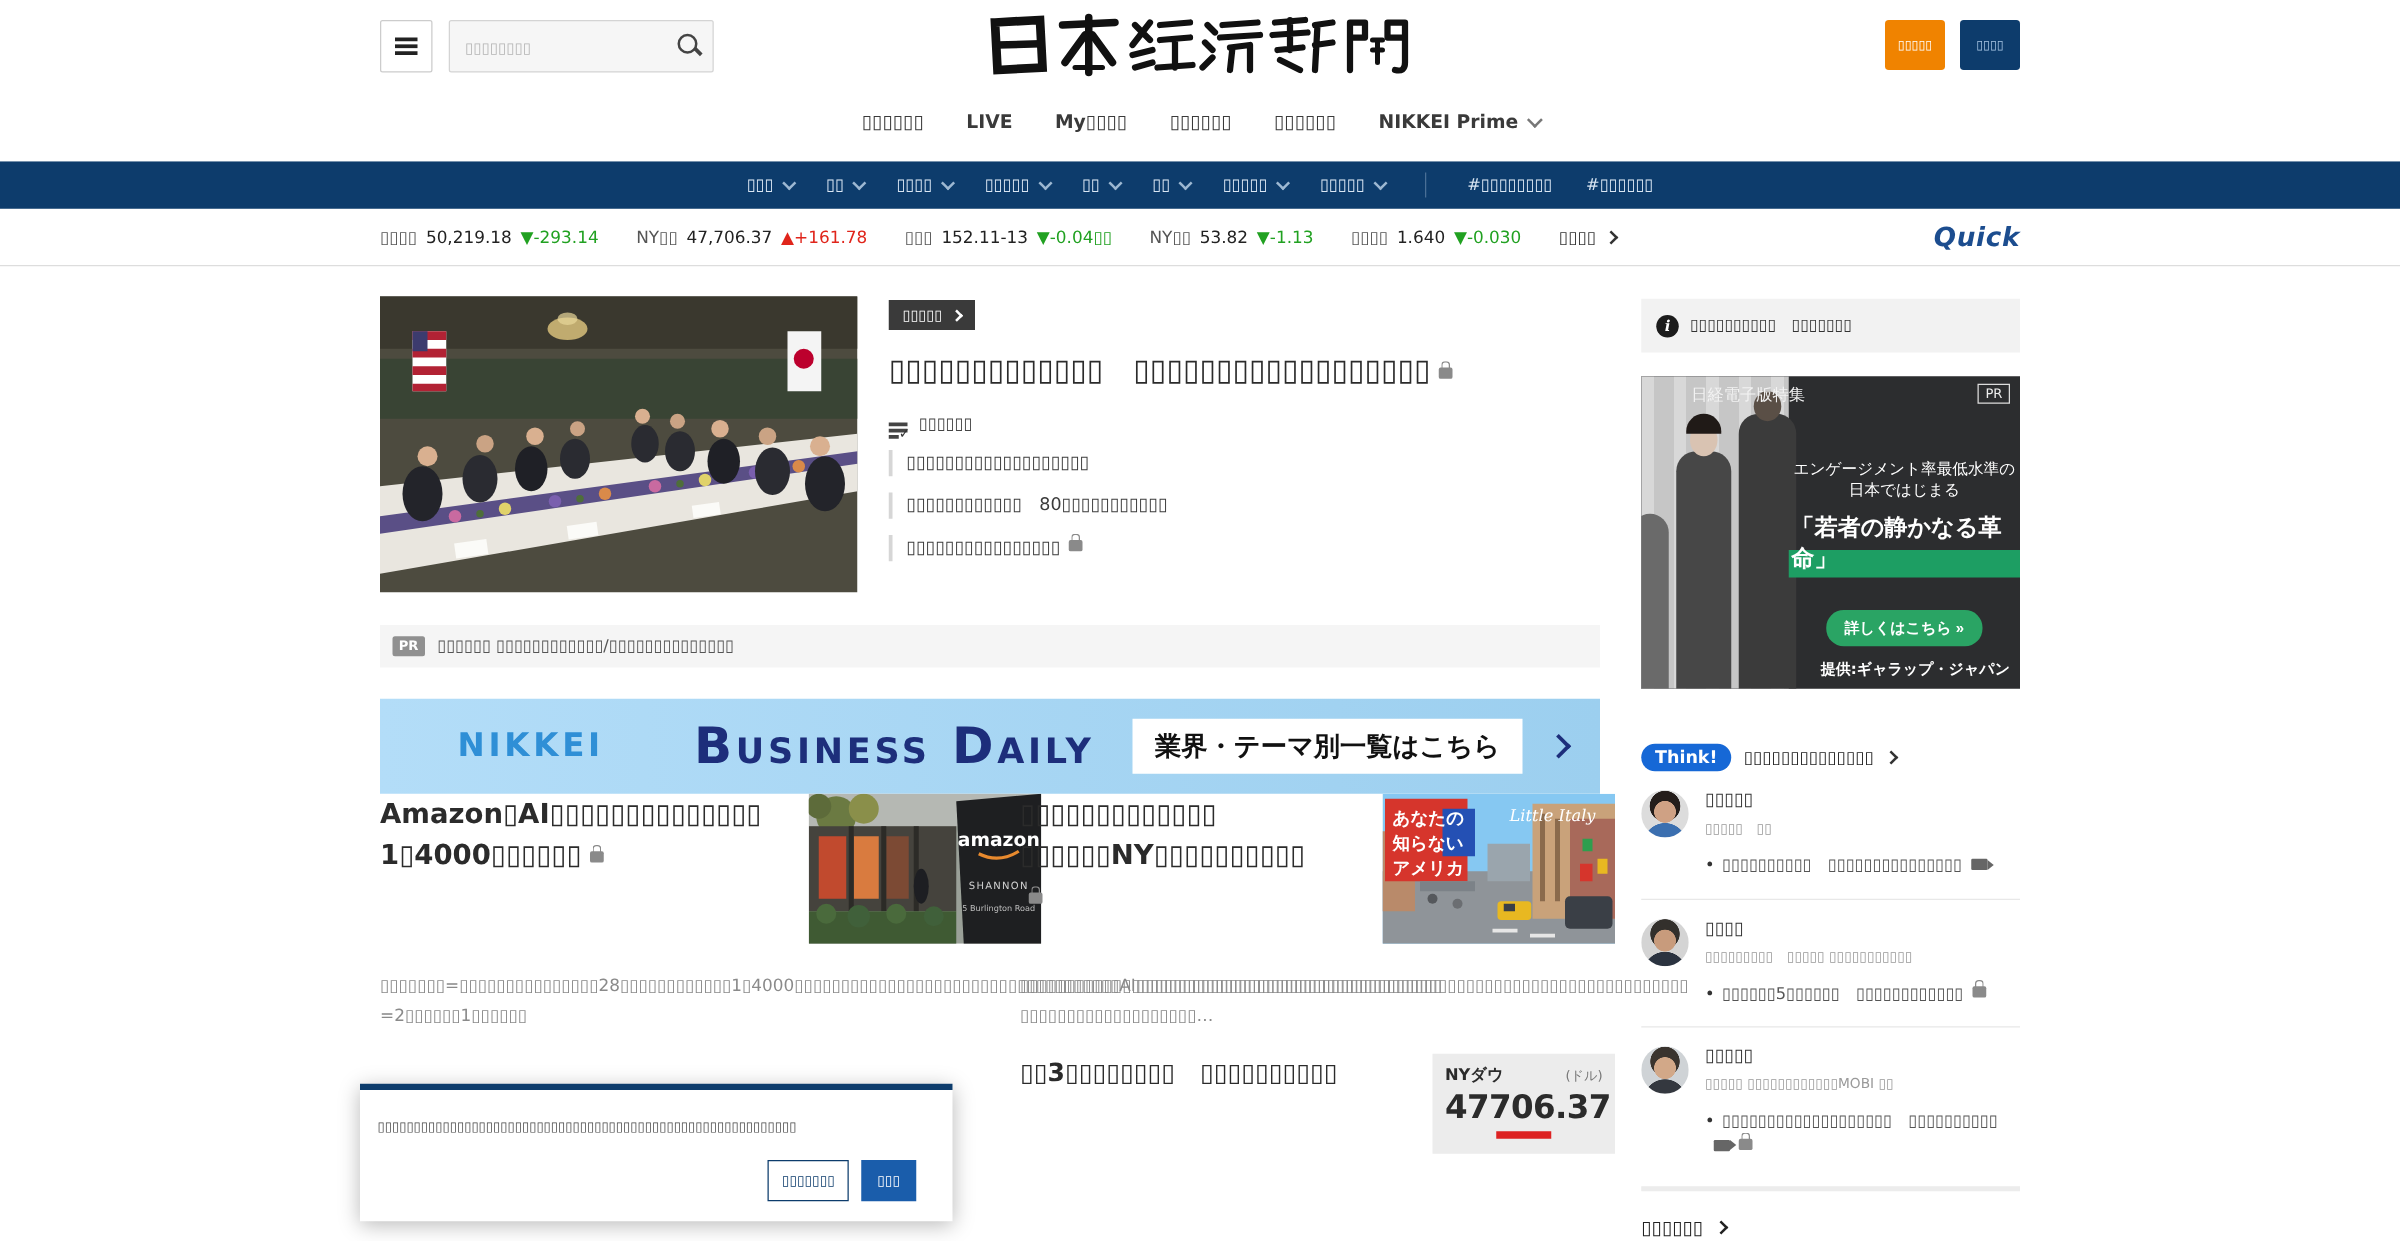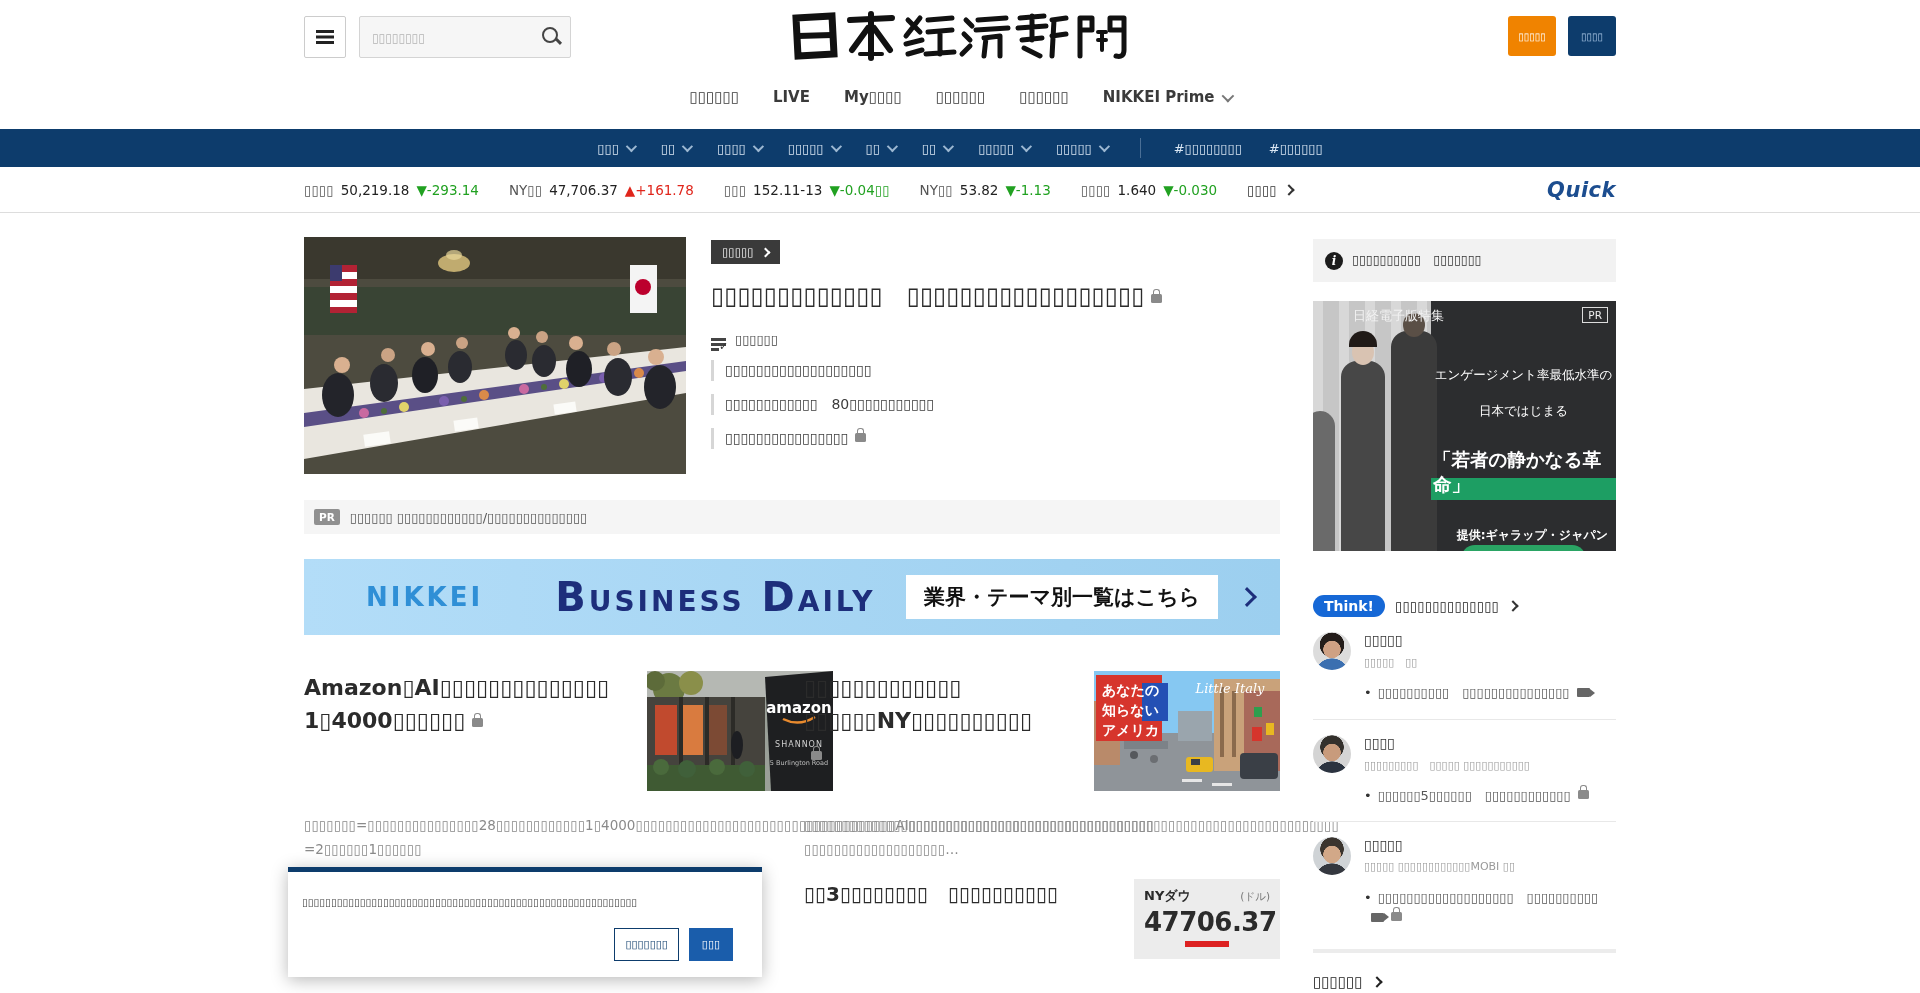--- a/index.html
+++ b/index.html
@@ -74,21 +74,21 @@
   .pr-text{font-size:13px;color:#555;}
 
   
   .biz-banner{margin-top:25px;height:76px;background:linear-gradient(90deg,#b3ddf8,#9ccfef);display:flex;align-items:center;cursor:pointer;}
   .bb-nikkei{margin-left:62px;font-size:26px;font-weight:700;color:#2f8fd6;letter-spacing:3px;}
   .bb-title{margin-left:72px;font-size:40px;font-weight:700;font-variant:small-caps;color:#1d2e7b;letter-spacing:3px;line-height:1;}
   .bb-cta{margin-left:auto;background:#fff;padding:8px 18px;font-size:21px;font-weight:700;color:#111;}
   .bb-chev{margin:0 26px 0 22px;width:11px;height:11px;border-top:3px solid #1d2e7b;border-right:3px solid #1d2e7b;transform:rotate(45deg);}
 
   
-  .grid{margin-top:36px;display:grid;grid-template-columns:488px 476px;gap:12px;}
+  .grid{display:grid;grid-template-columns:488px 476px;gap:24px;}
   .art-top{display:flex;gap:16px;}
   .art-hl{flex:1;font-size:22px;font-weight:700;color:#2b2b2b;line-height:1.5;cursor:pointer;}
   .art-img{width:186px;height:120px;flex:none;cursor:pointer;}
   .art-body{margin-top:24px;font-size:13.5px;color:#8a8a8a;line-height:1.6;}
   .art-note{margin-top:4px;font-size:13.5px;color:#8a8a8a;}
   .art-sub{display:flex;gap:16px;margin-top:22px;align-items:flex-start;}
   .art-sub-hl{flex:1;font-size:20px;font-weight:700;color:#2b2b2b;line-height:1.5;cursor:pointer;}
 
   
   .ny-widget{width:146px;height:80px;background:#ececec;flex:none;padding:8px 10px 0;box-sizing:border-box;cursor:pointer;}
@@ -107,21 +107,21 @@
   .ad-kicker{position:absolute;left:8px;top:6px;font-size:13px;color:#f2f2f2;z-index:3;margin-left:32px;}
   .ad-pr{position:absolute;right:8px;top:6px;border:1px solid #ddd;color:#eee;font-size:10.5px;padding:1px 5px;z-index:3;}
   .ad-photo{position:absolute;left:0;top:0;width:118px;height:250px;background:repeating-linear-gradient(90deg,#d8d8d8 0 10px,#c6c6c6 10px 26px);}
   .fig{position:absolute;bottom:0;border-radius:16px 16px 0 0;}
   .fig1{left:-8px;width:30px;height:140px;background:#6a6a6a;}
   .fig2{left:28px;width:44px;height:190px;background:#474747;}
   .fig2::before{content:"";position:absolute;left:11px;top:-22px;width:22px;height:26px;border-radius:50%;background:#d9c3b2;}
   .fig2::after{content:"";position:absolute;left:8px;top:-30px;width:28px;height:16px;border-radius:14px 14px 0 0;background:#201a17;box-shadow:10px 34px 0 -8px #201a17,12px 90px 0 -10px #201a17;}
   .fig3{left:78px;width:46px;height:220px;background:#3b3b3b;}
   .fig3::before{content:"";position:absolute;left:12px;top:-18px;width:22px;height:24px;border-radius:50%;background:#5a4f46;}
-  .ad-text{position:absolute;left:118px;top:0;right:0;bottom:0;display:flex;flex-direction:column;align-items:center;gap:19px;}
+  .ad-text{position:absolute;left:118px;top:0;right:0;bottom:0;display:flex;flex-direction:column;align-items:center;}
   .ad-line{margin-top:0;font-size:12.5px;color:#fff;font-family:"DejaVu Serif","Liberation Serif",serif;}
   .ad-line.first{margin-top:66px;}
   .ad-big{margin-top:8px;font-size:18.5px;font-weight:700;color:#fff;font-family:"DejaVu Serif","Liberation Serif",serif;background:linear-gradient(transparent 58%,#1d9e63 58%);padding:0 2px 3px;}
   .ad-btn{margin-top:26px;background:#2aa464;color:#fff;font-size:12px;font-weight:700;padding:6px 15px;border-radius:14px;border:none;cursor:pointer;}
   .ad-credit{position:absolute;right:8px;bottom:7px;font-size:12px;font-weight:700;color:#fff;}
 
   .think-row{margin-top:44px;display:flex;align-items:center;gap:10px;cursor:pointer;text-align:center;}
   .think-pill{background:#1668d6;color:#fff;font-size:14px;font-weight:700;padding:3px 11px;border-radius:14px;}
   .think-title{font-size:13.5px;font-weight:700;color:#222;}
   .expert{padding:15px 0 16px;}

